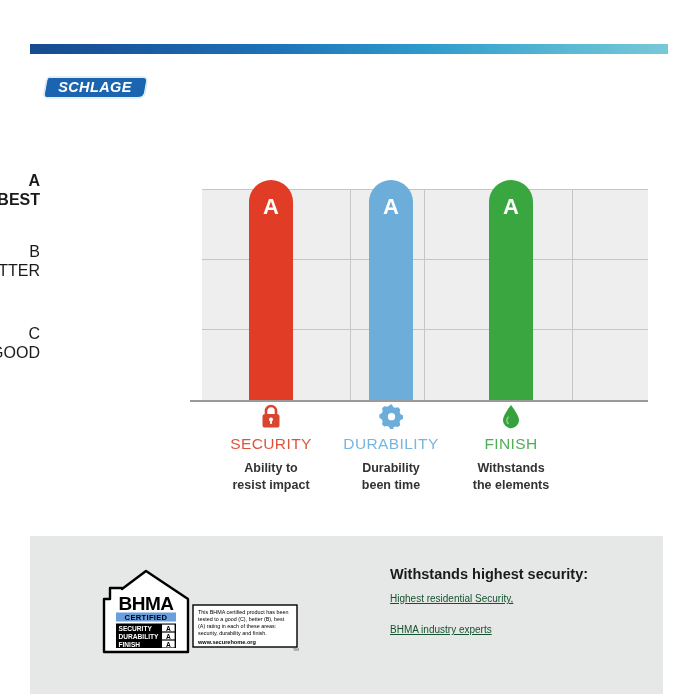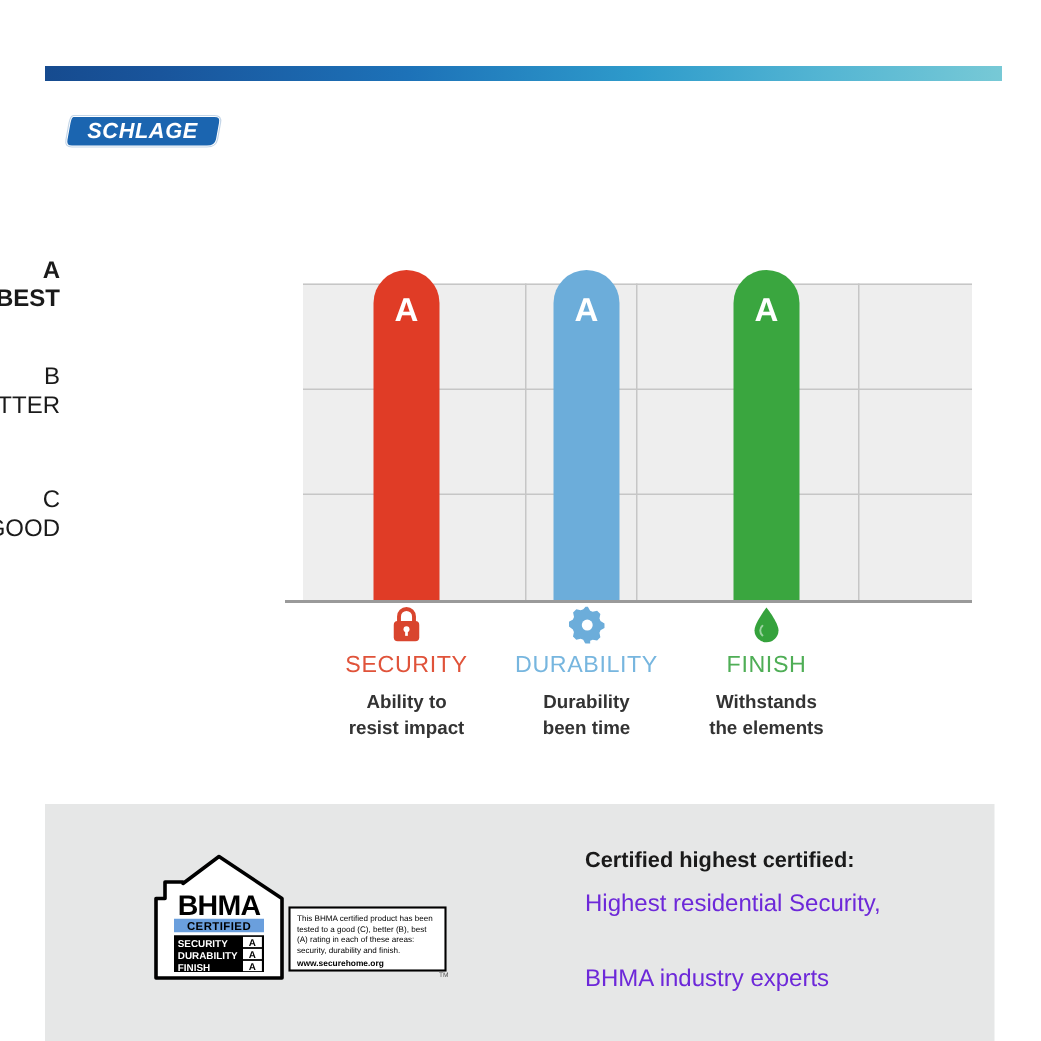--- a/index.html
+++ b/index.html
@@ -163,23 +163,24 @@
     left: 360px; top: 30px;
     width: 250px;
   }
   .band-copy .bc-title {
     font-size: 14.5px;
     font-weight: bold;
     color: #1a1a1a;
     margin-bottom: 9px;
   }
   .band-copy .bc-body {
-    font-size: 16px;
-    color: #6d28d9;
+    font-size: 10px;
+    color: #14532d;
     line-height: 1.55;
+    text-decoration: underline;
   }
 </style>
 </head>
 <body>
 
 <div class="page">
 
   <div class="top-rule"></div>
 
   <div class="logo">
@@ -307,21 +308,21 @@
         <text x="98" y="48" font-family="Liberation Sans, sans-serif" font-size="5.4" fill="#000000">This BHMA certified product has been</text>
         <text x="98" y="55" font-family="Liberation Sans, sans-serif" font-size="5.4" fill="#000000">tested to a good (C), better (B), best</text>
         <text x="98" y="62" font-family="Liberation Sans, sans-serif" font-size="5.4" fill="#000000">(A) rating in each of these areas:</text>
         <text x="98" y="69" font-family="Liberation Sans, sans-serif" font-size="5.4" fill="#000000">security, durability and finish.</text>
         <text x="98" y="78" font-family="Liberation Sans, sans-serif" font-size="5.6" font-weight="bold" fill="#000000">www.securehome.org</text>
         <text x="199" y="85" font-family="Liberation Sans, sans-serif" font-size="4.4" fill="#555555" text-anchor="end">TM</text>
       </svg>
     </div>
 
     <div class="band-copy">
-      <div class="bc-title">Certified highest certified:</div>
+      <div class="bc-title">Withstands highest security:</div>
       <div class="bc-body">
         <span>Highest residential Security,</span><br>
         <br>
         <span>BHMA industry experts</span>
       </div>
     </div>
 
   </div>
 
 </div>

